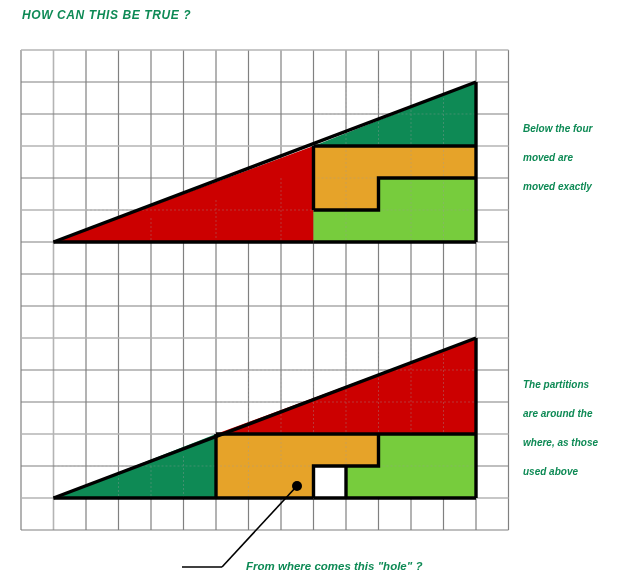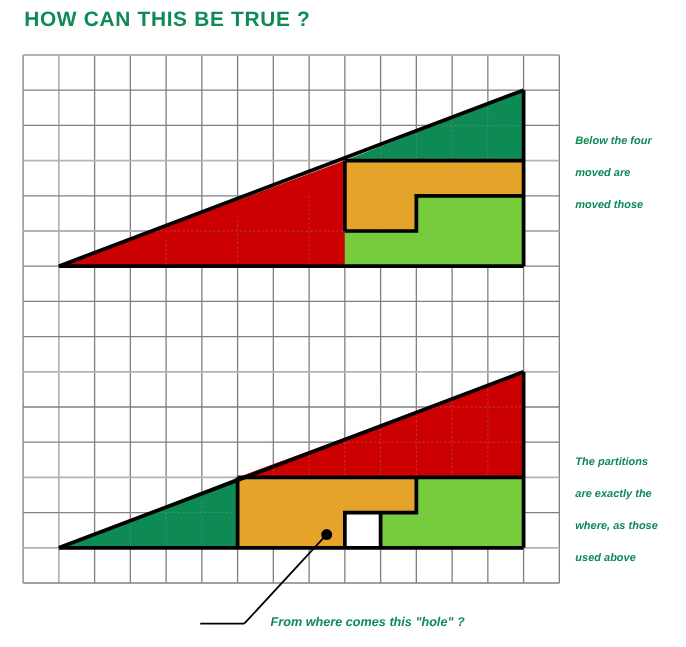--- a/index.html
+++ b/index.html
@@ -2,30 +2,30 @@
 <html><head>
 <meta charset="utf-8">
 <style>
   html,body{margin:0;padding:0;background:#ffffff;}
   body{
     width:624px;height:588px;position:relative;overflow:hidden;
     font-family:"Liberation Sans", sans-serif;
   }
   #page-title{
     position:absolute;left:22px;top:8px;
-    font-size:19px;font-weight:bold;
+    font-size:12px;font-style:italic;font-weight:bold;
     color:#0e8a55;letter-spacing:.6px;white-space:nowrap;
   }
   .note{
     position:absolute;
     font-size:10px;font-style:italic;font-weight:bold;
     color:#0e8a55;white-space:nowrap;line-height:1;
   }
   #note-upper{left:523px;top:124px;}
-  #note-lower{left:523px;top:380px;margin-top:36px;}
+  #note-lower{left:523px;top:380px;}
   .note div{margin-bottom:19px;}
   #hole-caption{
     position:absolute;left:246px;top:560px;
     font-size:11.5px;font-style:italic;font-weight:bold;
     color:#0e8a55;white-space:nowrap;
   }
   #figure-svg{position:absolute;left:0;top:0;}
 </style>
 </head>
 <body>
@@ -157,23 +157,23 @@
       <line x1="296" y1="487" x2="222" y2="567" stroke="#000000" stroke-width="1.6"></line>
       <line x1="222" y1="567" x2="182" y2="567" stroke="#000000" stroke-width="1.6"></line>
       <circle cx="297" cy="486" r="5" fill="#000000"></circle>
     </g>
   </g>
 </svg>
 
 <div class="note" id="note-upper">
   <div>Below the four</div>
   <div>moved are</div>
-  <div>moved those</div>
+  <div>moved exactly</div>
 </div>
 
 <div class="note" id="note-lower">
   <div>The partitions</div>
-  <div>are exactly the</div>
+  <div>are around the</div>
   <div>where, as those</div>
   <div>used above</div>
 </div>
 
 <div id="hole-caption">From where comes this "hole" ?</div>
 
 </body></html>

